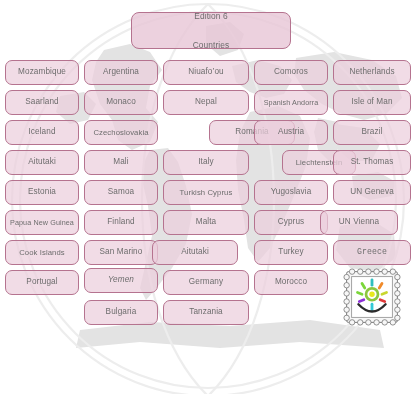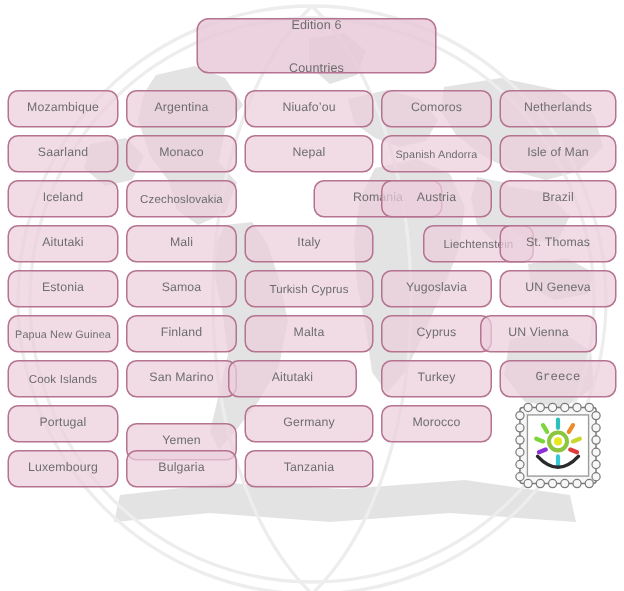--- a/index.html
+++ b/index.html
@@ -147,24 +147,23 @@
       <div class="node" style="left: 84px; top: 210px; width: 74px; height: 25px;">Finland</div>
       <div class="node" style="left: 163px; top: 210px; width: 86px; height: 25px;">Malta</div>
       <div class="node" style="left: 254px; top: 210px; width: 74px; height: 25px;">Cyprus</div>
       <div class="node" style="left: 320px; top: 210px; width: 78px; height: 25px;">UN Vienna</div>
       <div class="node" style="left: 5px; top: 240px; width: 74px; height: 25px; font-size: 7.7px;">Cook Islands</div>
       <div class="node" style="left: 84px; top: 240px; width: 74px; height: 25px;">San Marino</div>
       <div class="node" style="left: 152px; top: 240px; width: 86px; height: 25px;">Aitutaki</div>
       <div class="node" style="left: 254px; top: 240px; width: 74px; height: 25px;">Turkey</div>
       <div class="node" style="left: 333px; top: 240px; width: 78px; height: 25px; font-family: Liberation Mono, monospace;">Greece</div>
       <div class="node" style="left: 5px; top: 270px; width: 74px; height: 25px;">Portugal</div>
-      <div class="node" style="left: 84px; top: 282px; width: 74px; height: 25px;">Yemen</div>
+      <div class="node" style="left: 84px; top: 268px; width: 74px; height: 25px; font-style: italic;">Yemen</div>
       <div class="node" style="left: 163px; top: 270px; width: 86px; height: 25px;">Germany</div>
       <div class="node" style="left: 254px; top: 270px; width: 74px; height: 25px; text-align: center;">Morocco</div>
-      <div class="node" style="left: 5px; top: 300px; width: 74px; height: 25px;">Luxembourg</div>
       <div class="node" style="left: 84px; top: 300px; width: 74px; height: 25px;">Bulgaria</div>
       <div class="node" style="left: 163px; top: 300px; width: 86px; height: 25px;">Tanzania</div>
       <div class="stamp-cell" style="left: 331px; top: 265px; width: 82px; height: 64px;">
         <svg viewBox="0 0 64 64" width="58" height="58" xmlns="http://www.w3.org/2000/svg">
           <g>
             <rect x="4" y="4" width="56" height="56" rx="2" fill="#f7f7f7" stroke="#7a7a7a" stroke-width="1.1"></rect>
             <rect x="9.5" y="9.5" width="45" height="45" fill="#ffffff" stroke="#9a9a9a" stroke-width="1"></rect>
             <g fill="#f7f7f7" stroke="#7a7a7a" stroke-width="0.9">
               <circle cx="10" cy="4" r="3"></circle>
               <circle cx="19" cy="4" r="3"></circle>

